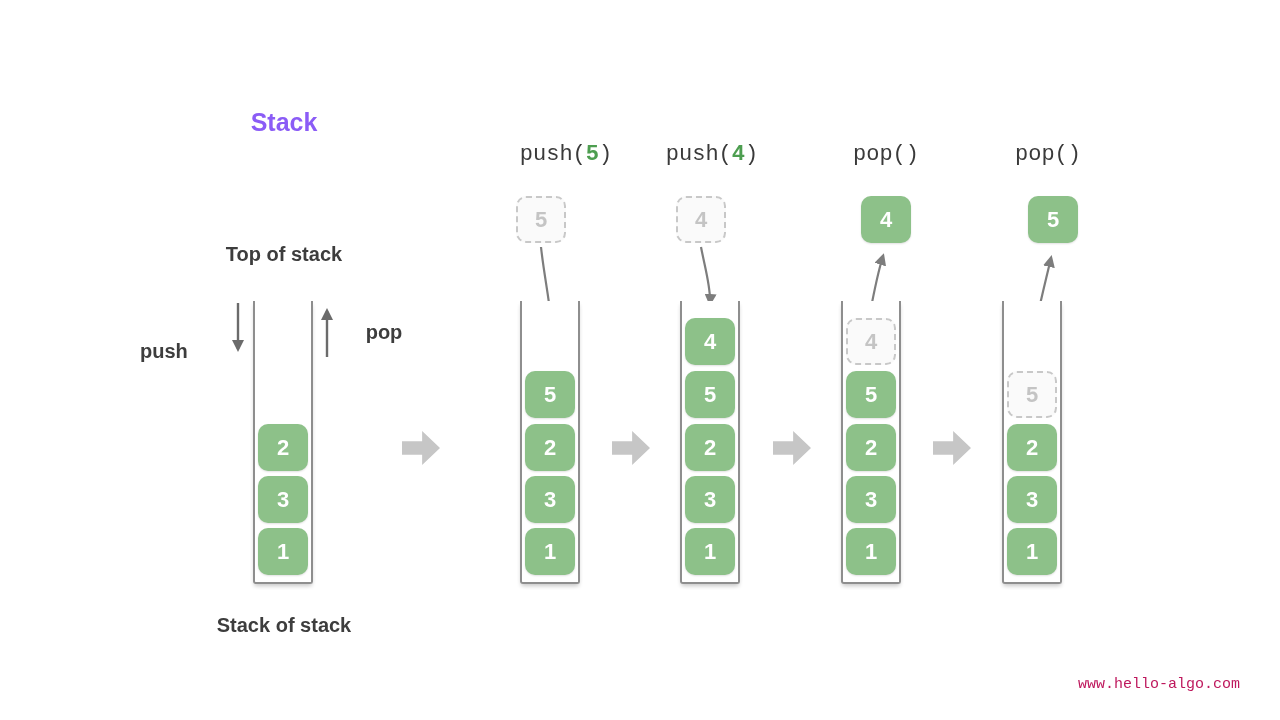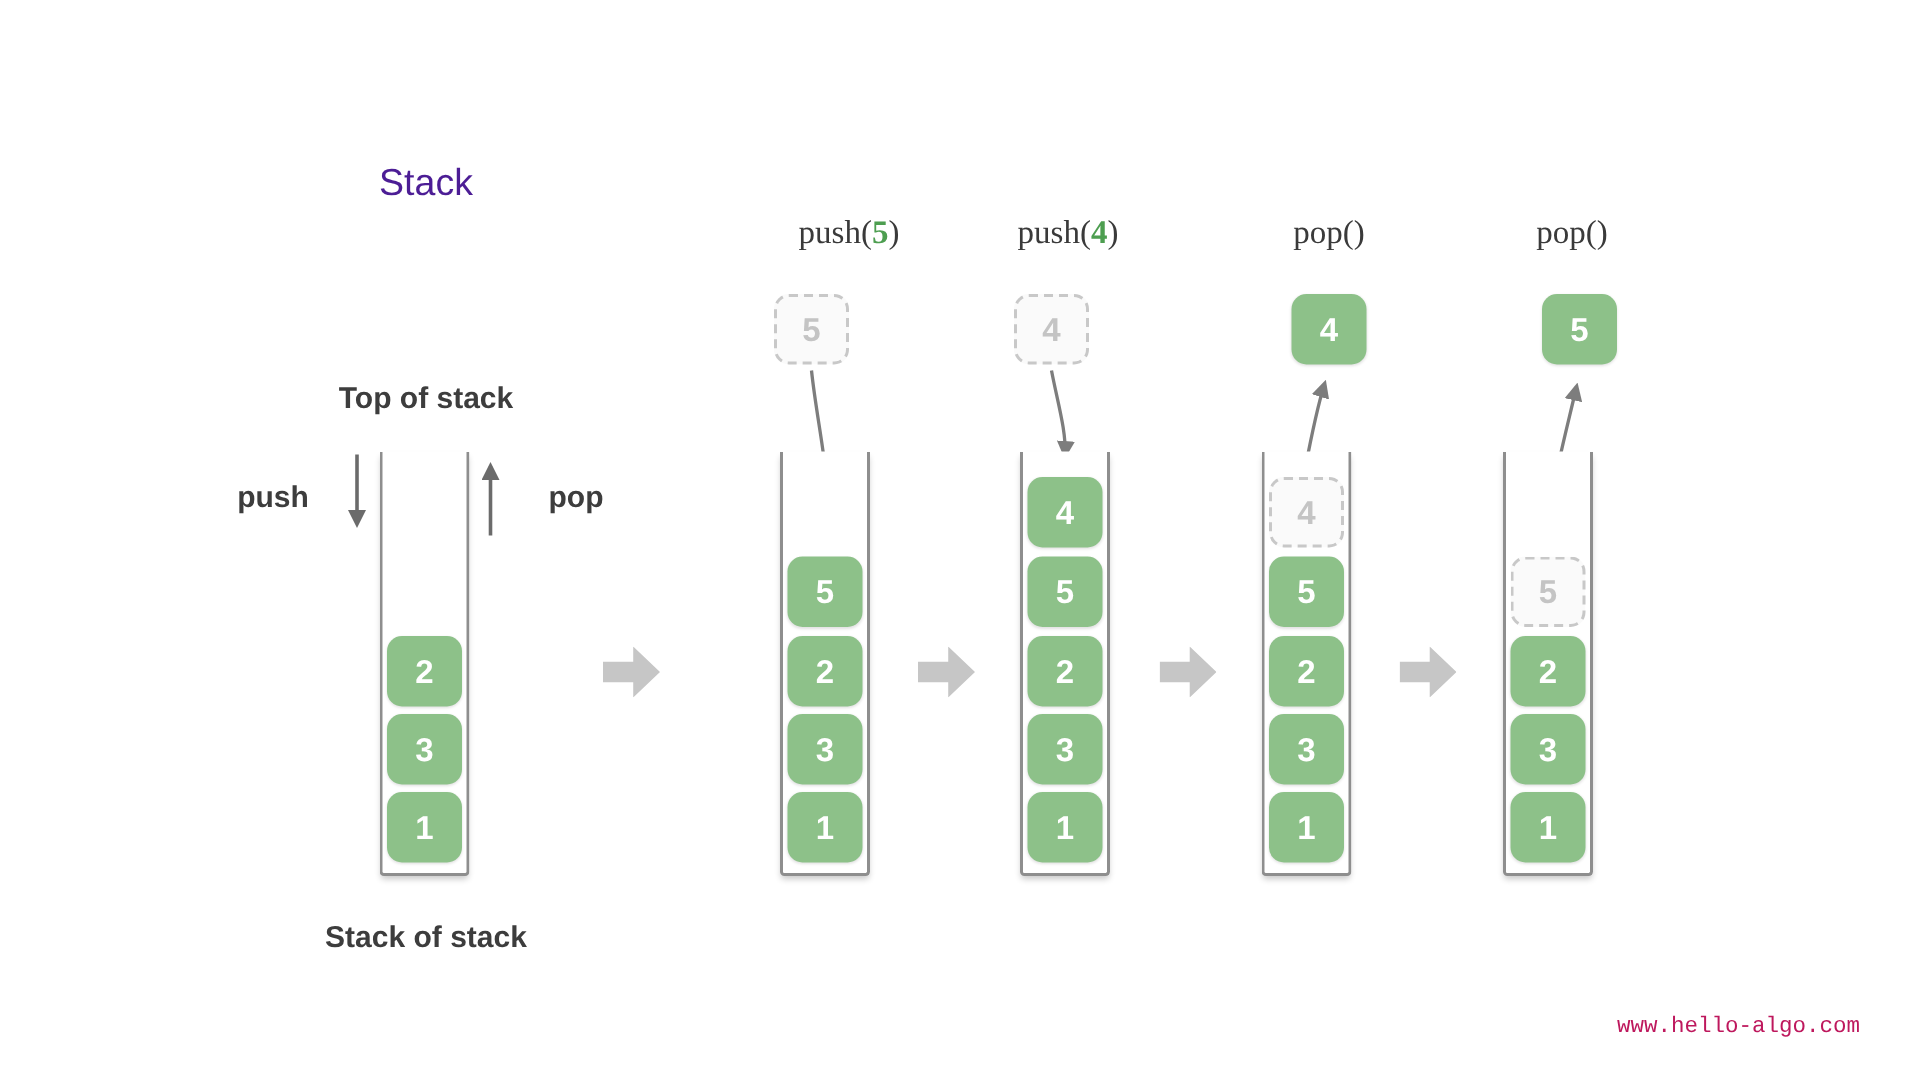--- a/index.html
+++ b/index.html
@@ -14,39 +14,39 @@
   .overlay {
     position: absolute;
     left: 0; top: 0;
     pointer-events: none;
   }
   .title {
     position: absolute;
     left: 204px; top: 108px; width: 160px;
     text-align: center;
     font-size: 25px;
-    font-weight: normal;
-    color: #4c1d95;
+    font-weight: bold;
+    color: #8b5cf6;
   }
   .side-label {
     position: absolute;
     font-size: 20px;
     font-weight: bold;
     color: #3d3d3d;
   }
-  .top-label    { left: 164px; top: 255px; width: 240px; text-align: center; }
+  .top-label    { left: 164px; top: 243px; width: 240px; text-align: center; }
   .bottom-label { left: 164px; top: 614px; width: 240px; text-align: center; }
-  .push-label   { left: 140px; top: 321px; width: 84px;  text-align: center; }
+  .push-label   { left: 140px; top: 340px; width: 84px;  text-align: left; }
   .pop-label    { left: 342px; top: 321px; width: 84px;  text-align: center; }
   .op-label {
     position: absolute;
     top: 142px;
     width: 120px;
     text-align: center;
-    font-family: Liberation Serif, serif;
+    font-family: Liberation Mono, monospace;
     font-size: 22px;
     font-weight: 500;
     color: #3a3a3a;
     white-space: nowrap;
   }
   .op-label .arg { color: #4d9e50; font-weight: bold; }
   .container {
     position: absolute;
     top: 301px;
     width: 60px;

